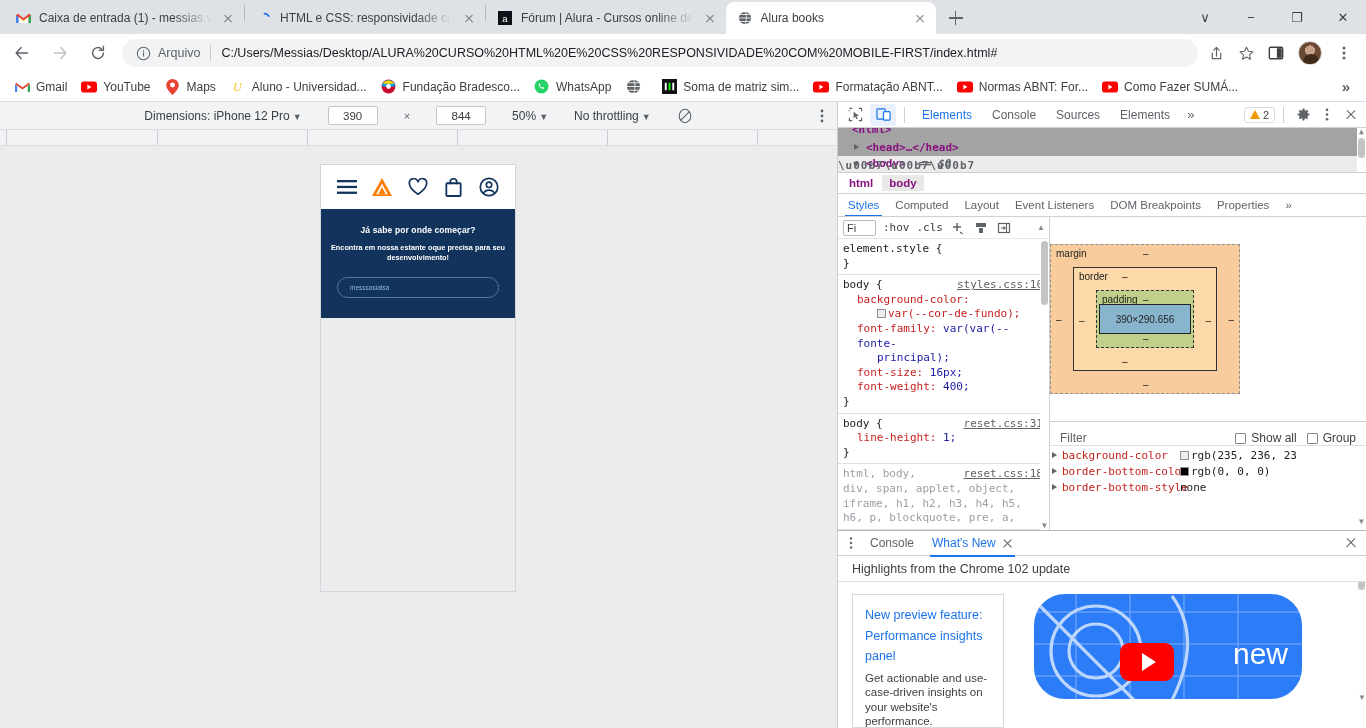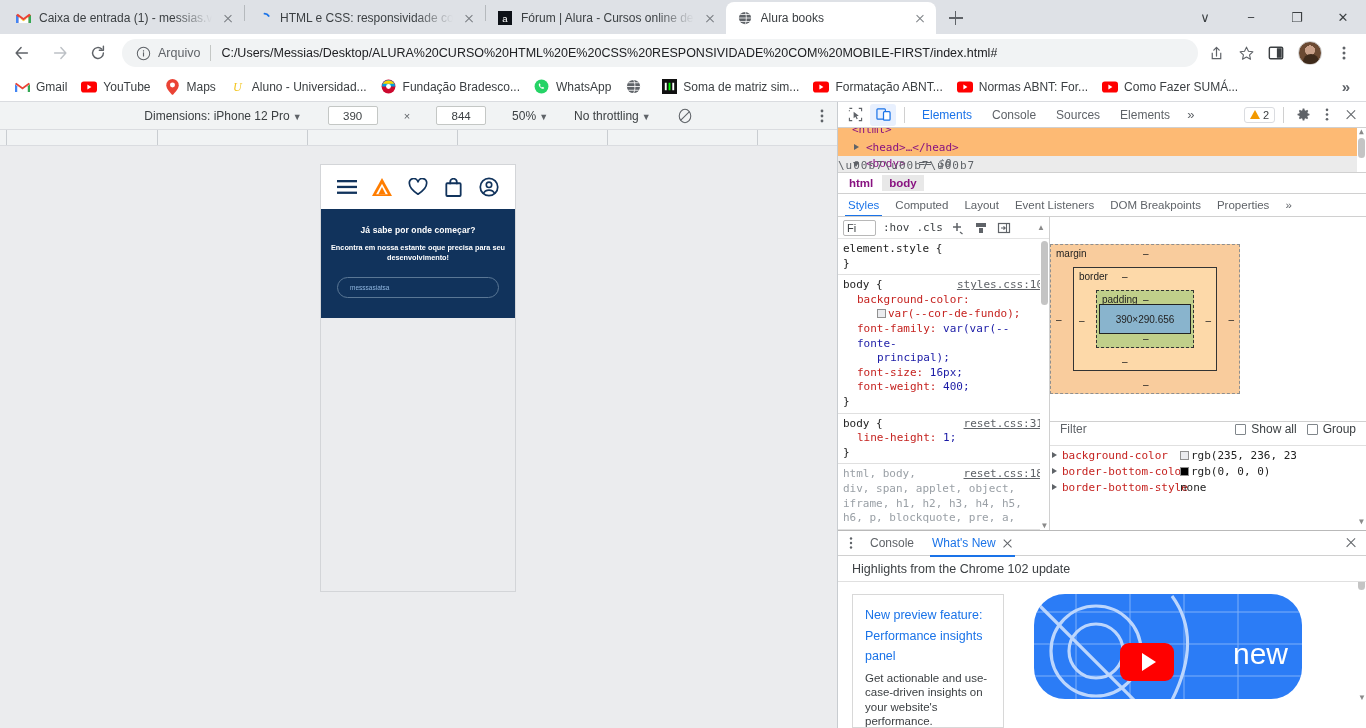--- a/index.html
+++ b/index.html
@@ -113,21 +113,21 @@
   .dt-vsep { width:1px;height:16px;background:#d0d0d0;margin:0 6px;}
   .dt-tab { font-size:12px; color:#5f6368; padding:4px 9px; position:relative; white-space:nowrap;}
   .dt-tab.active { color:#1a73e8; }
   .dt-tab.active::after{content:"";position:absolute;left:6px;right:6px;bottom:-4px;height:2px;background:#1a73e8;}
   .dt-chev { color:#5f6368; font-size:13px; padding:0 6px;}
   .warnbadge { display:flex;align-items:center;gap:3px; border:1px solid #dadce0; border-radius:3px; padding:1px 5px; font-size:11px; color:#3c4043; margin-left:auto;}
   .warn-tri { width:0;height:0;border-left:5px solid transparent;border-right:5px solid transparent;border-bottom:9px solid #f29900; position:relative;}
   .dt-ico { width:22px;height:22px;display:flex;align-items:center;justify-content:center;color:#5f6368;}
 
   
-  .dt-tree { flex:0 0 44px; font-family:"DejaVu Sans Mono", monospace; font-size:11px; position:relative; overflow:hidden; background:#fdba74; padding-top:0;}
+  .dt-tree { flex:0 0 44px; font-family:"DejaVu Sans Mono", monospace; font-size:11px; position:relative; overflow:hidden; background:#a3a3a3; padding-top:0;font-weight:bold;}
   .tl { height:16px; line-height:16px; padding-left:14px; white-space:nowrap; color:#881280; position:relative;}
   .tl.clip { position:relative; top:-6px;}
   .tl.sel { background:#ebebeb;}
   .arrow { position:absolute; left:14px; top:4px; width:0;height:0;border-left:5px solid #5f6368;border-top:3.5px solid transparent;border-bottom:3.5px solid transparent;}
   .arrow.down { border-left:3.5px solid transparent;border-right:3.5px solid transparent;border-top:5px solid #5f6368; left:12px; top:6px;}
   .dots { position:absolute; left:0; top:2px; color:#5f6368; font-size:11px; letter-spacing:1px;}
   .tag { color:#881280;}
   .dollar { color:#5f6368; font-style:italic;}
 
   .scrollbar-v { position:absolute; right:0; top:0; bottom:0; width:9px; background:#fff;}
@@ -167,21 +167,21 @@
 
   
   .boxmodel-wrap { flex:0 0 205px; display:flex; align-items:center; justify-content:flex-start; border-bottom:1px solid #d0d0d0; position:relative; background:#fff;}
   .bm-margin { width:190px;height:150px; border:1px dashed #8f8f8f; background:#f9cc9d; position:relative; font-size:10px; color:#222;}
   .bm-border { position:absolute; left:22px; top:22px; right:22px; bottom:22px; border:1px solid #333; background:#fdd9a9;}
   .bm-padding{ position:absolute; left:22px; top:22px; right:22px; bottom:22px; border:1px dashed #333; background:#c0cf8a;}
   .bm-content{ position:absolute; left:50%; top:50%; transform:translate(-50%,-50%); width:92px;height:30px;border:1px solid #222; background:#89b4cd; display:flex;align-items:center;justify-content:center; font-size:10px; color:#222;}
   .bm-lbl { position:absolute; left:5px; top:3px; font-size:10px;}
   .bm-dash { position:absolute; font-size:10px; color:#222;}
 
-  .compfilter { height:24px; display:flex; align-items:flex-start; padding:0 10px; gap:10px; border-bottom:1px solid #e0e0e0; font-size:12px; color:#5f6368; flex:0 0 24px;}
+  .compfilter { height:24px; display:flex; align-items:flex-end; padding:0 10px; gap:10px; border-bottom:1px solid #e0e0e0; font-size:12px; color:#5f6368; flex:0 0 24px;}
   .cb { width:11px;height:11px;border:1px solid #80868b;border-radius:1px; display:inline-block; vertical-align:-1px; margin-right:5px;}
   .cflabel { display:flex;align-items:center; font-size:12px; color:#3c4043;}
   .complist { flex:1 1 auto; font-family:"DejaVu Sans Mono", monospace; font-size:11px; overflow:hidden; position:relative; padding-top:2px;}
   .crow { height:16px; line-height:16px; display:flex; padding-left:12px; position:relative; white-space:nowrap;}
   .crow .tri { position:absolute; left:2px; top:4px; width:0;height:0;border-left:5px solid #5f6368;border-top:3.5px solid transparent;border-bottom:3.5px solid transparent;}
   .cname { color:#c5221f; width:118px; flex:0 0 118px;}
   .cval { color:#222; }
 
   
   .drawer { flex:0 0 198px; border-top:1px solid #b9b9b9; display:flex; flex-direction:column; background:#fff; min-height:0;}

